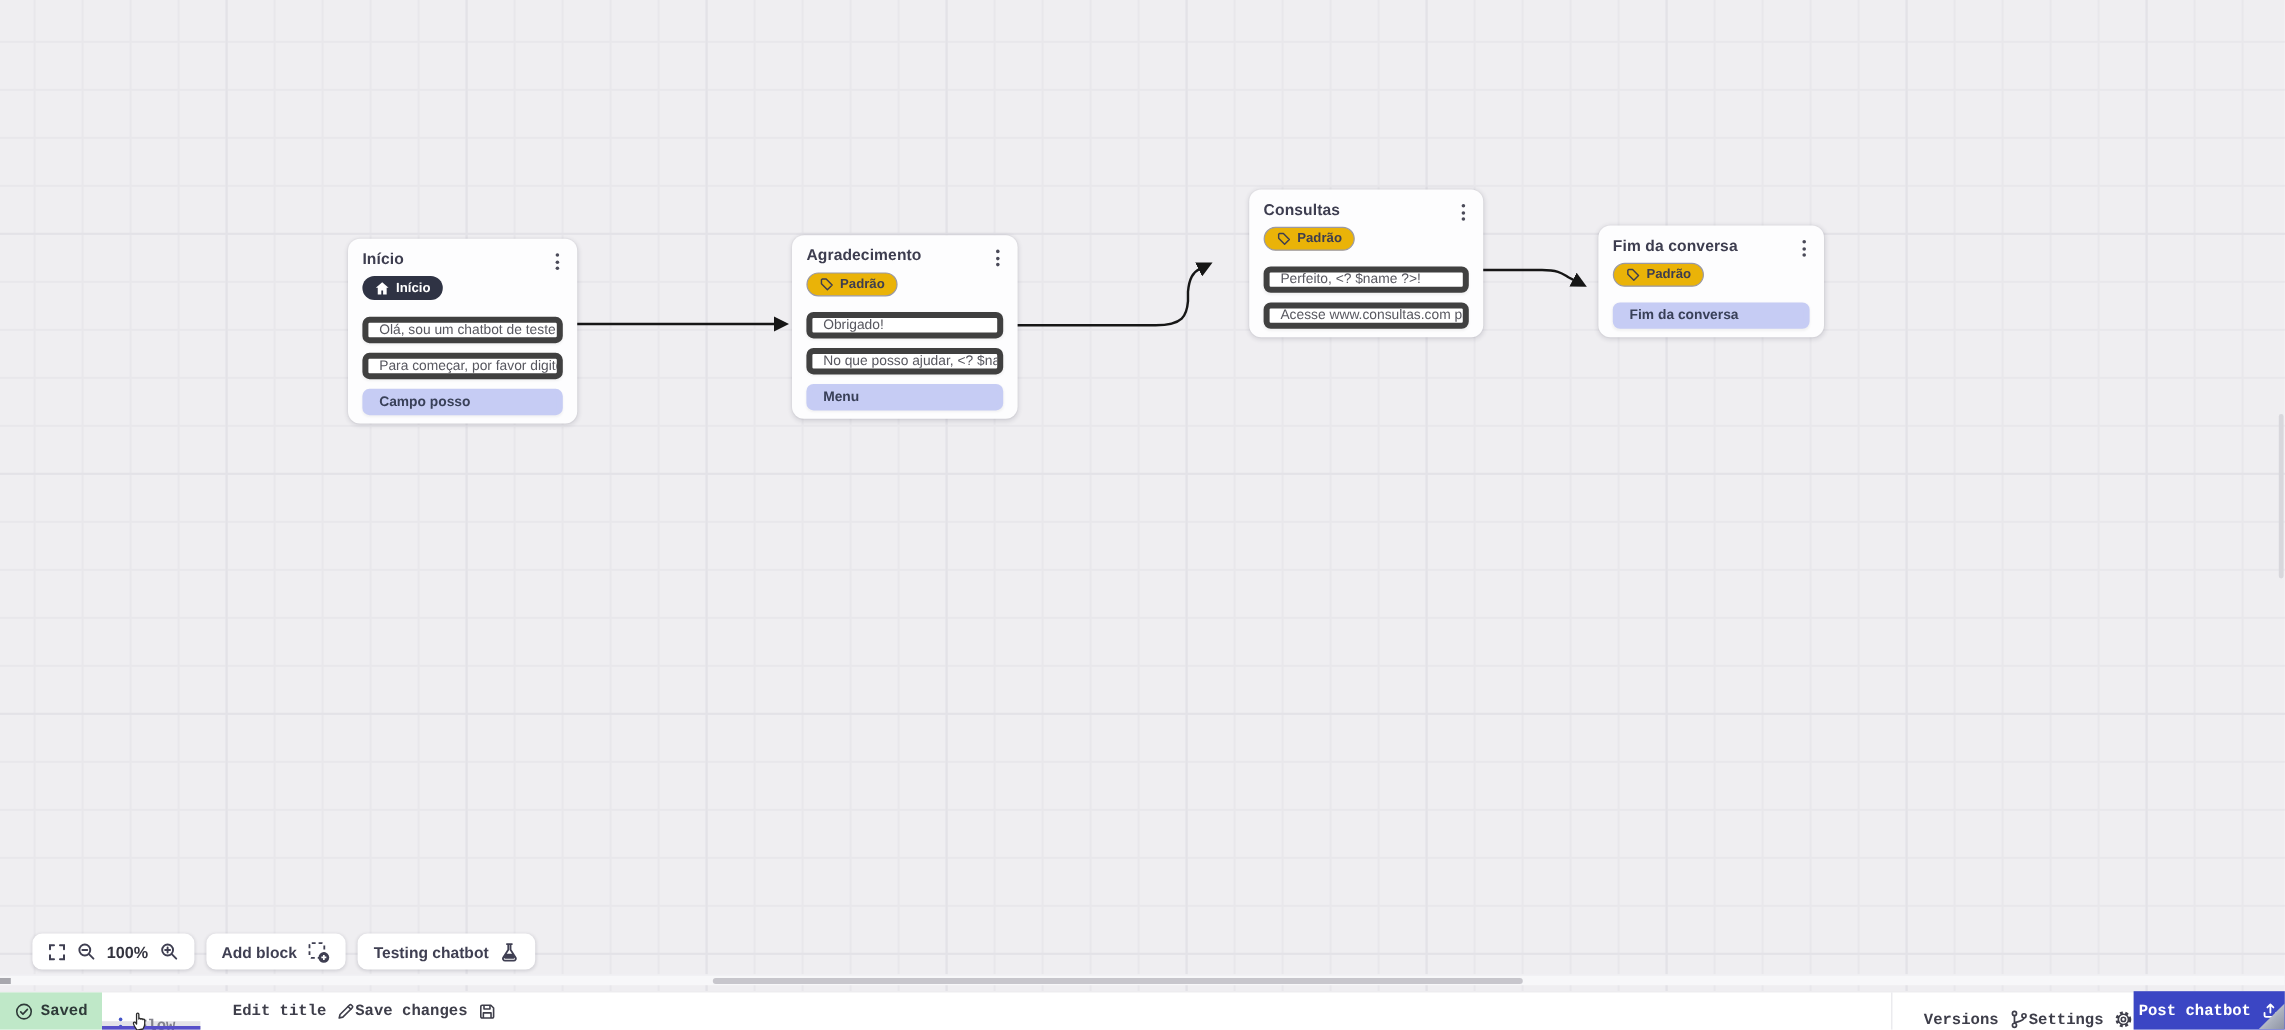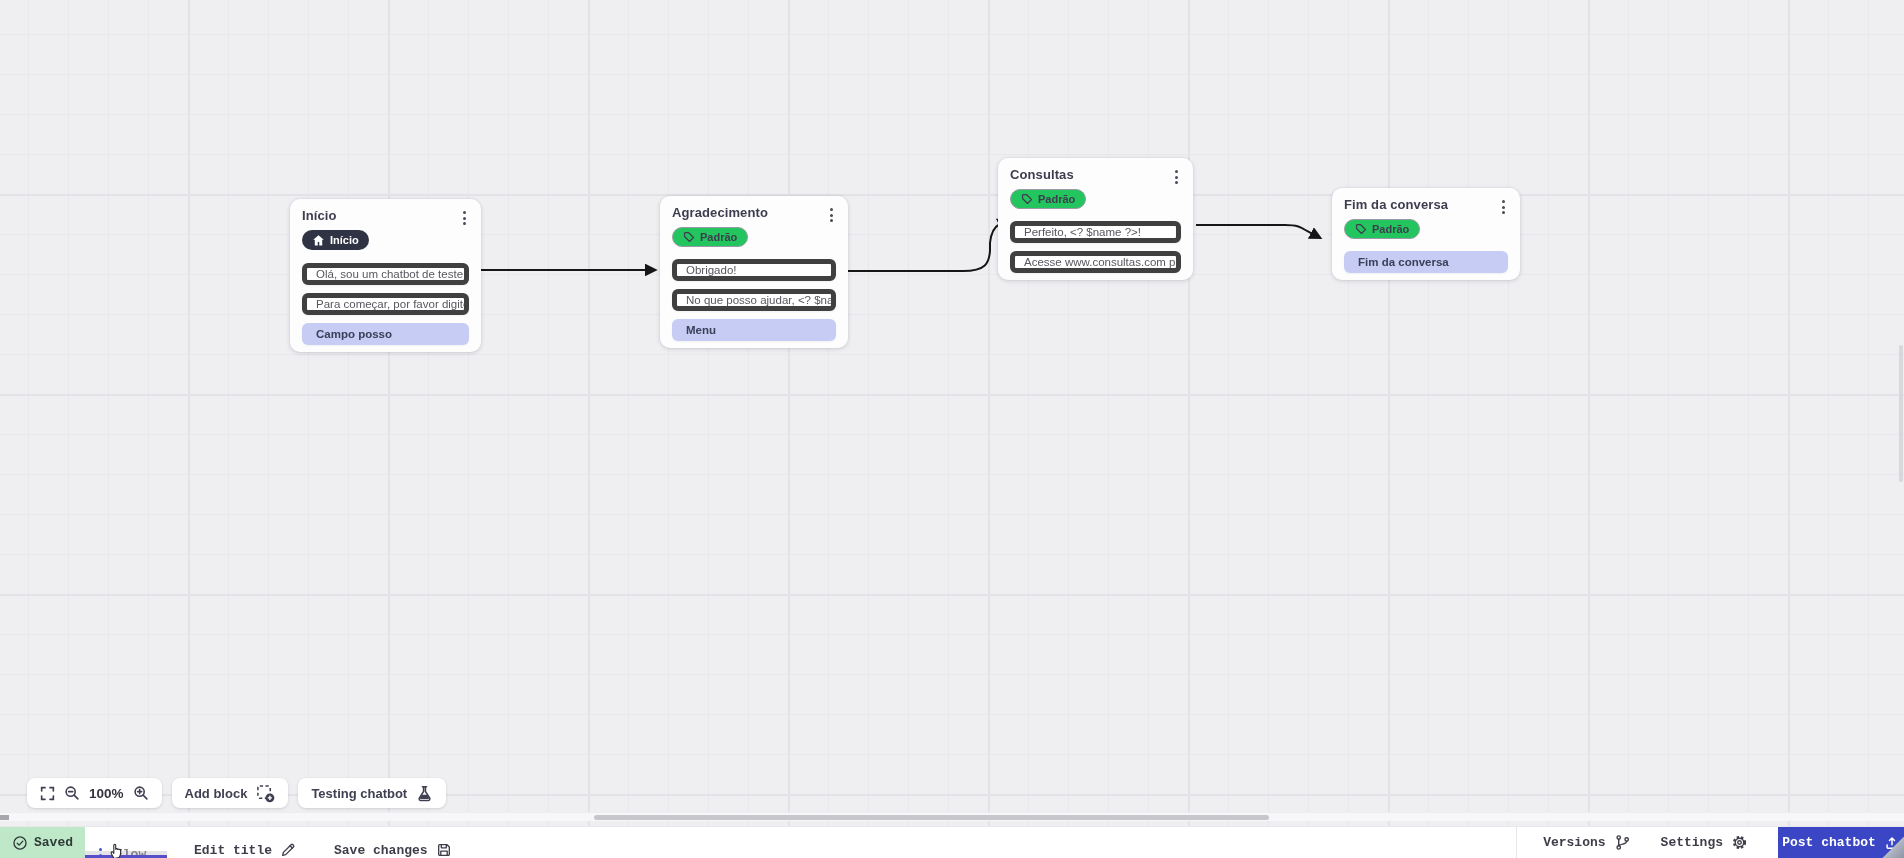--- a/index.html
+++ b/index.html
@@ -21,21 +21,21 @@
   .node { position:absolute; z-index:2; background:#fdfdfe; border-radius:10px;
     box-shadow:0 1px 4px rgba(40,40,60,.16), 0 0 0 1px rgba(0,0,0,.02);
     padding:9px 12px 7px 12px; }
   .node-head { display:flex; align-items:flex-start; justify-content:space-between; height:18px; }
   .node-title { font-size:13px; font-weight:700; color:#3d3d4f; letter-spacing:.1px; }
   .kebab { display:flex; flex-direction:column; gap:2.5px; padding:2px 3px; cursor:pointer; margin-top:1px; }
   .kebab i { width:3px; height:3px; border-radius:50%; background:#4a4a58; }
   .badge { display:inline-flex; align-items:center; gap:5px; height:20px; margin-top:4px;
     padding:0 10px; border-radius:11px; font-size:11px; font-weight:700; }
   .badge.dark { background:#2f3344; color:#ffffff; }
-  .badge.outline { background:#22c55e; color:#3d3d4f; border:1.5px solid #9a99a4; }
+  .badge.outline { background:#eab308; color:#3d3d4f; border:1.5px solid #9a99a4; }
   .msgs { margin-top:12px; display:flex; flex-direction:column; gap:8px; }
   .msg { height:22px; display:flex; align-items:center; background:#ffffff;
     border:5px solid #404040; border-radius:6px; padding:0 9px;
     font-size:11.5px; color:#57575f; box-shadow:0 1px 2px rgba(0,0,0,.05);
     white-space:nowrap; overflow:hidden; }
   .msg.action { background:#c6ccf4; border-color:#c6ccf4; color:#394058; font-weight:700; }
 
   
   .canvas-toolbar { position:absolute; left:27px; top:778px; display:flex; gap:10px; z-index:3; }
   .tool-group { height:30px; background:#ffffff; border-radius:8px;
@@ -57,22 +57,22 @@
   .statusbar { position:absolute; left:0; right:0; bottom:0; height:32px; background:#ffffff;
     border-top:1px solid #e9e8ec; display:flex; align-items:stretch; z-index:5;
     font-size:13px; font-weight:700; color:#3e3e4a;font-family:Liberation Mono, monospace; }
   .sb-saved { width:85px; background:#bfe8c8; display:flex; align-items:center;
     justify-content:center; gap:6px; color:#2e3a38; }
   .sb-flowtab { width:82px; background:#e4e3e8; position:relative; display:flex;
     align-items:center; gap:10px; padding-left:11px; color:#82828c; cursor:pointer;margin-top:24px; }
   .sb-flowtab::after { content:""; position:absolute; left:0; right:0; bottom:0; height:3px; background:#574fc9; }
   .kebab.blue i { background:#4353c8; }
   .sb-item { display:flex; align-items:center; gap:8px; cursor:pointer; }
-  .sb-left-items { display:flex; align-items:flex-end; gap:38px; margin-left:27px; }
-  .sb-right { margin-left:auto; display:flex; align-items:center; gap:30px;
+  .sb-left-items { display:flex; align-items:center; margin-left:27px; }
+  .sb-right { margin-left:auto; display:flex; align-items:flex-end; 
     border-left:1px solid #e7e6ea; padding-left:26px; }
   .post-btn { height:32px; width:126px; background:#3b46c4; color:#ffffff; border:none;
     font:inherit; font-weight:700; display:flex; align-items:center; justify-content:center;
     gap:8px; cursor:pointer; position:relative; overflow:hidden; }
   .post-btn .fold { position:absolute; right:0; bottom:0; width:22px; height:22px;
     background:linear-gradient(135deg,#f0f1f5 0%,#aab0bd 60%,#8d93a2 100%);
     clip-path:polygon(100% 0,0 100%,100% 100%); }
 
   .cursor-ptr { position:absolute; left:108px; top:841px; z-index:9; }
 </style>
@@ -129,21 +129,21 @@
         </svg>
       <span>Padrão</span>
     </span>
     <div class="msgs">
       <div class="msg">Obrigado!</div>
       <div class="msg">No que posso ajudar, &lt;? $name ...</div>
       <div class="msg action">Menu</div>
     </div>
   </div>
 
-  <div class="node" style="left:998px; top:158px; width:195px;">
+  <div class="node" style="left:1041px; top:158px; width:195px;">
     <div class="node-head">
       <span class="node-title">Consultas</span>
       <span class="kebab">
           <i></i>
           <i></i>
           <i></i>
         </span>
     </div>
     <span class="badge outline">
       <svg width="12" height="12" viewBox="0 0 14 14">

